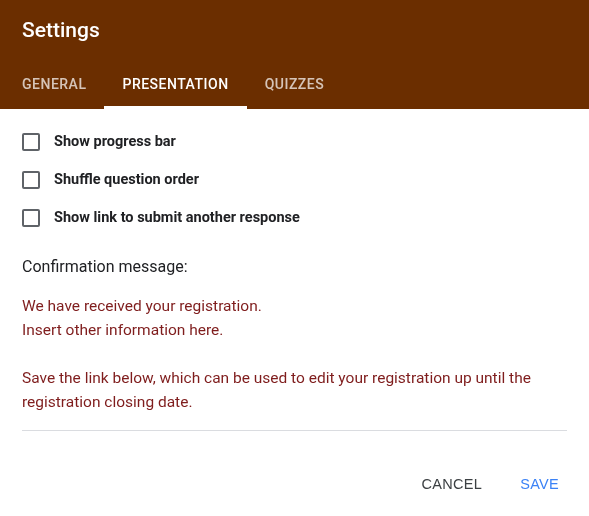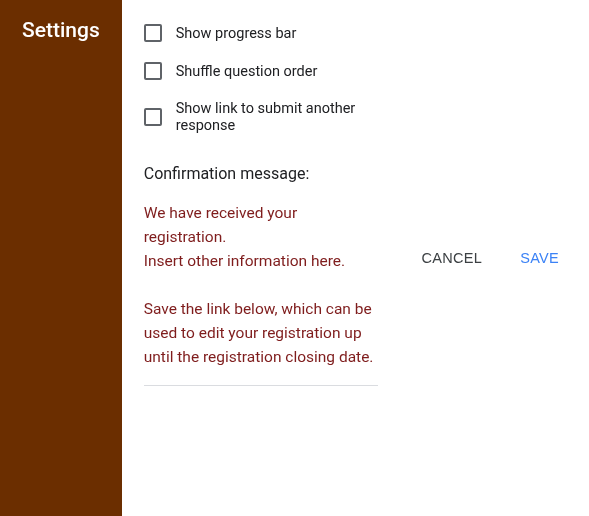--- a/index.html
+++ b/index.html
@@ -8,21 +8,21 @@
     background: #f0f0f0;
     width: 589px;
     height: 516px;
     overflow: hidden;
   }
   .dialog {
     width: 589px;
     height: 516px;
     background: #fff;
     display: flex;
-    flex-direction: row;
+    flex-direction: column;
   }
   .header {
     background: #6b2e00;
     color: #fff;
     padding: 18px 22px 0 22px;
   }
   .title {
     font-size: 21px;
     font-weight: 500;
     margin-bottom: 22px;
@@ -47,23 +47,23 @@
     border-bottom: 3px solid #fff;
   }
   .content {
     flex: 1;
     padding: 24px 22px 8px 22px;
     overflow: hidden;
     color: #202124;
   }
   .checkbox-row {
     display: flex;
-    align-items: center;
     margin-bottom: 20px;
     cursor: pointer;
+    font-weight: bold;
   }
   .checkbox {
     width: 18px;
     height: 18px;
     border: 2px solid #5f6368;
     border-radius: 2px;
     margin-right: 14px;
     flex-shrink: 0;
   }
   .checkbox-label {
@@ -105,20 +105,25 @@
   .btn-cancel { color: #3c4043; }
   .btn-save { color: #3b82f6; }
 </style>
 </head>
 <body>
 
 <div class="dialog">
 
   <div class="header">
     <div class="title">Settings</div>
+    <div class="tabs">
+      <div class="tab">GENERAL</div>
+      <div class="tab active">PRESENTATION</div>
+      <div class="tab">QUIZZES</div>
+    </div>
   </div>
 
   <div class="content">
 
     <div class="checkbox-row">
       <span class="checkbox"></span>
       <span class="checkbox-label">Show progress bar</span>
     </div>
 
     <div class="checkbox-row">

